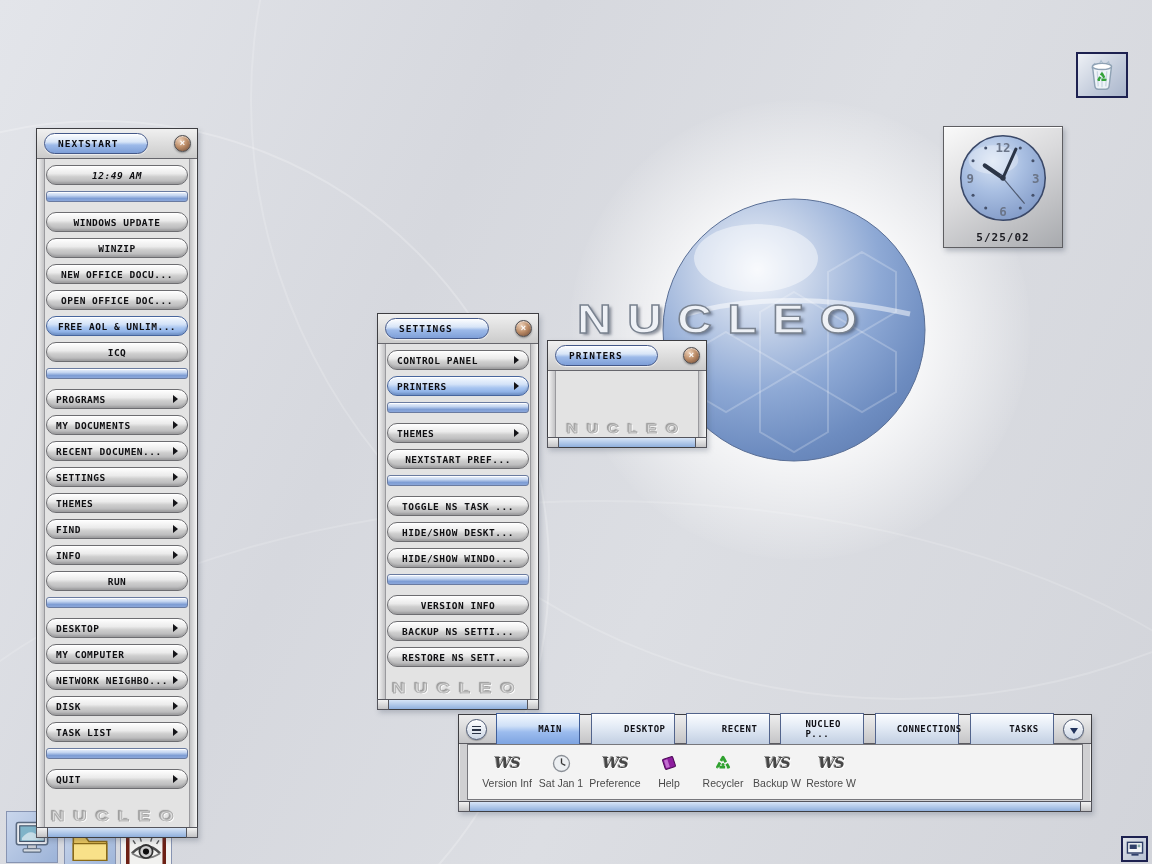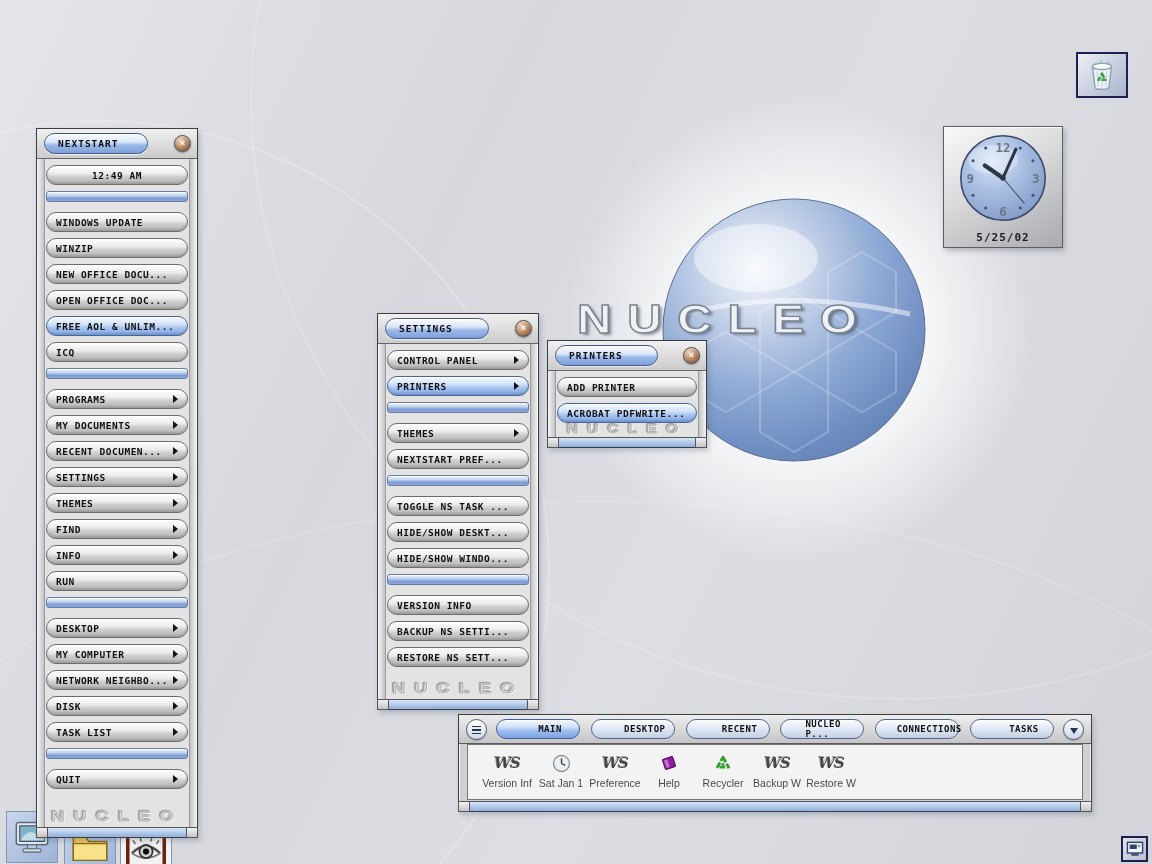--- a/index.html
+++ b/index.html
@@ -44,23 +44,23 @@
     box-shadow: 0 1px 2px rgba(0,0,0,.35), inset 0 1px 1px rgba(255,255,255,.6); cursor:default; }
   .rail { position:absolute; top:30px; bottom:0; width:8px;
     background:linear-gradient(90deg,#f6f6f6,#c3c3c5); }
   .rail.left { left:0; border-right:1px solid #9a9a9e; }
   .rail.right { right:0; border-left:1px solid #9a9a9e; background:linear-gradient(90deg,#c3c3c5,#f6f6f6); }
   .items { position:absolute; left:9px; right:9px; top:36px; }
   .menu-item { height:20px; border-radius:10px; border:1px solid #6d6d71; margin-bottom:6px;
     background:linear-gradient(#ffffff,#ebebeb 42%,#cecece 60%,#b1b1b3);
     box-shadow: inset 0 1px 0 #fff, inset 0 -2px 2px rgba(0,0,0,.12);
     display:flex; align-items:center; padding:0 9px;
-    font:bold 9.5px "DejaVu Sans Mono", monospace; letter-spacing:.5px; color:#0f0f12; }
+    font:bold 9.5px "DejaVu Sans Mono", monospace; letter-spacing:.5px; color:#0f0f12;justify-content:center; }
   .menu-item.hl { background:linear-gradient(#f4f9ff,#d4e3f8 40%,#a8c5f0 60%,#7fa5e2); border-color:#47659d; }
-  .menu-item.center { justify-content:center; }
+  .menu-item.center { justify-content:center;font-style:italic; }
   .menu-item .arr { margin-left:auto; width:0; height:0;
     border-left:5px solid #141418; border-top:4px solid transparent; border-bottom:4px solid transparent; }
   .menu-sep { height:11px; border-radius:3px; border:1px solid #6a7ba0; margin:4px 0 10px;
     background:linear-gradient(#eff4fc,#c5d6f1 38%,#7e9dd4 72%,#8ba7da);
     box-shadow: inset 0 1px 0 rgba(255,255,255,.85); }
   .watermark { position:absolute; left:0; right:0; bottom:13px; text-align:center;
     font:bold 14px "Liberation Sans", sans-serif; letter-spacing:7px; color:#dcdcdc;
     -webkit-text-stroke:.8px #ababab; text-shadow:1px 1px 0 #fdfdfd, -1px -1px 1px #8e8e8e;
     transform:scaleX(1.3); transform-origin:center; }
   .bottombar { position:absolute; left:0; right:0; bottom:0; height:10px;
@@ -69,21 +69,21 @@
     background:linear-gradient(#f2f2f2,#c4c4c6); }
   .cornersq.l { left:-1px; } .cornersq.r { right:-1px; }
 
   
   #taskbar { position:absolute; left:458px; top:714px; width:634px; height:98px;
     background:#d0d0d2; border:1px solid #3e3e42;
     box-shadow: inset 0 0 0 1px #f1f1f1, 2px 3px 5px rgba(60,70,90,.25); }
   #tabrow { height:29px; display:flex; align-items:center; padding:0 7px;
     background:linear-gradient(#eeeeee,#c5c5c7); border-bottom:1px solid #5a5a60; }
   #tabs { flex:1; display:flex; justify-content:space-between; margin:0 9px; }
-  .tab { width:84px; height:20px; border-radius:10px; border:1px solid #52648c;
+  .tab { width:84px; height:32px; border-radius:0; border:1px solid #52648c;
     display:flex; align-items:center; justify-content:center;
     background:linear-gradient(#fbfdff,#e2eaf5 45%,#c2cfe2);
     box-shadow: inset 0 1px 0 #fff;
     font:bold 9px "DejaVu Sans Mono", monospace; letter-spacing:.5px; color:#101016;padding-left:24px; }
   .tab.active { background:linear-gradient(#f4f9ff,#cfe0f7 40%,#9cbcee 60%,#7ea4e1); border-color:#3f5e99; }
   .circle-btn { width:21px; height:21px; border-radius:50%; border:1px solid #4e5a74; position:relative;
     background:linear-gradient(#ffffff,#cdd7e6); box-shadow: inset 0 1px 1px #fff, 0 1px 1px rgba(0,0,0,.25); }
   .circle-btn .bars { position:absolute; left:5px; right:5px; top:6px; }
   .circle-btn .bars i { display:block; height:1.5px; background:#2a3346; margin-bottom:2px; }
   .circle-btn .tri { position:absolute; left:5.5px; top:8px; width:0; height:0;
@@ -367,28 +367,20 @@
     </div>
   </div>
 
   <div class="window" id="menu-printers" style="left:547px;top:340px;width:160px;height:108px;">
     <div class="titlebar">
       <div class="title-pill">PRINTERS</div>
       <div class="close-btn">×</div>
     </div>
     <div class="rail left"></div>
     <div class="rail right"></div>
-    <div class="items">
-        <div class="menu-item">
-          <span>ADD PRINTER</span>
-        </div>
-        <div class="menu-item hl">
-          <span>ACROBAT PDFWRITE...</span>
-        </div>
-      </div>
     <div class="watermark" style="bottom:11px;font-size:12px;">NUCLEO</div>
     <div class="bottombar">
       <span class="cornersq l"></span>
       <span class="cornersq r"></span>
     </div>
   </div>
 
   <div id="taskbar">
     <div id="tabrow">
       <div class="circle-btn">

